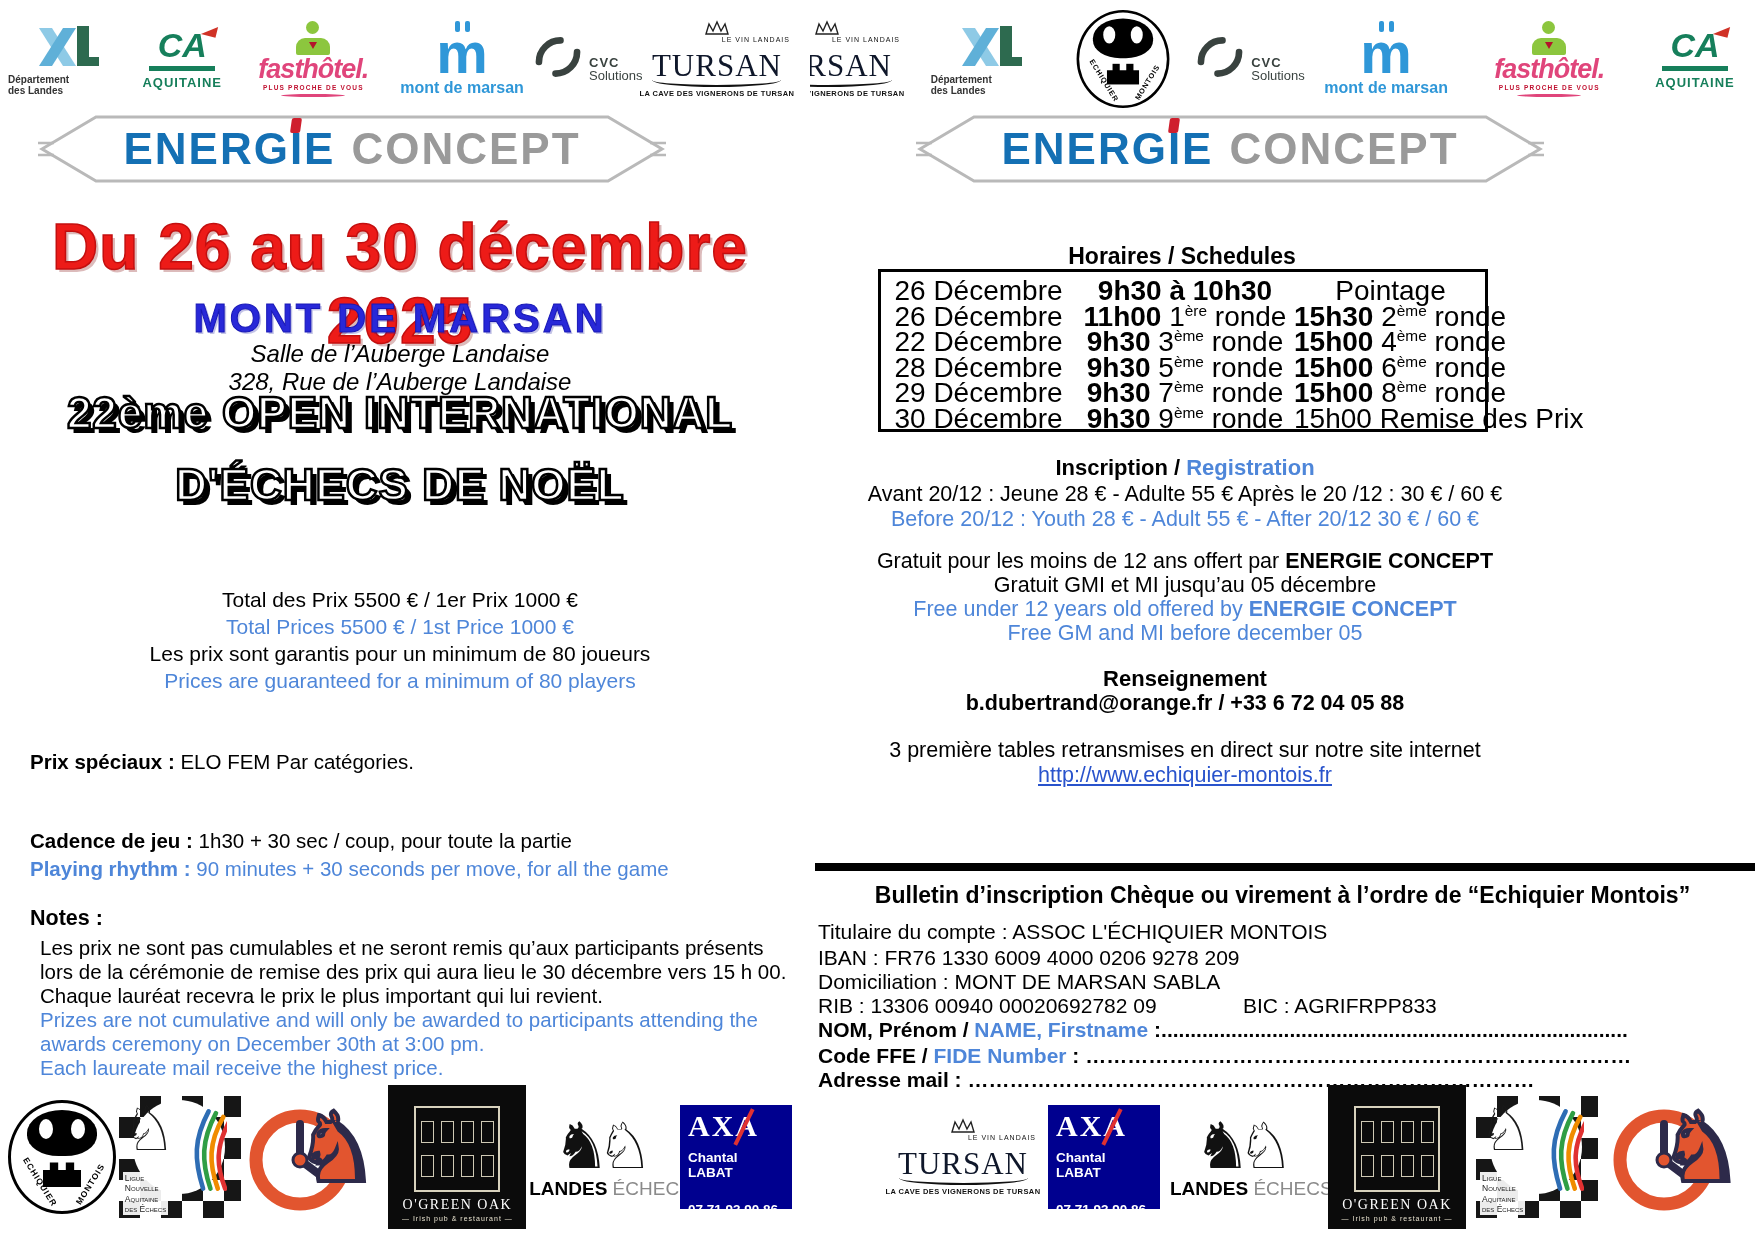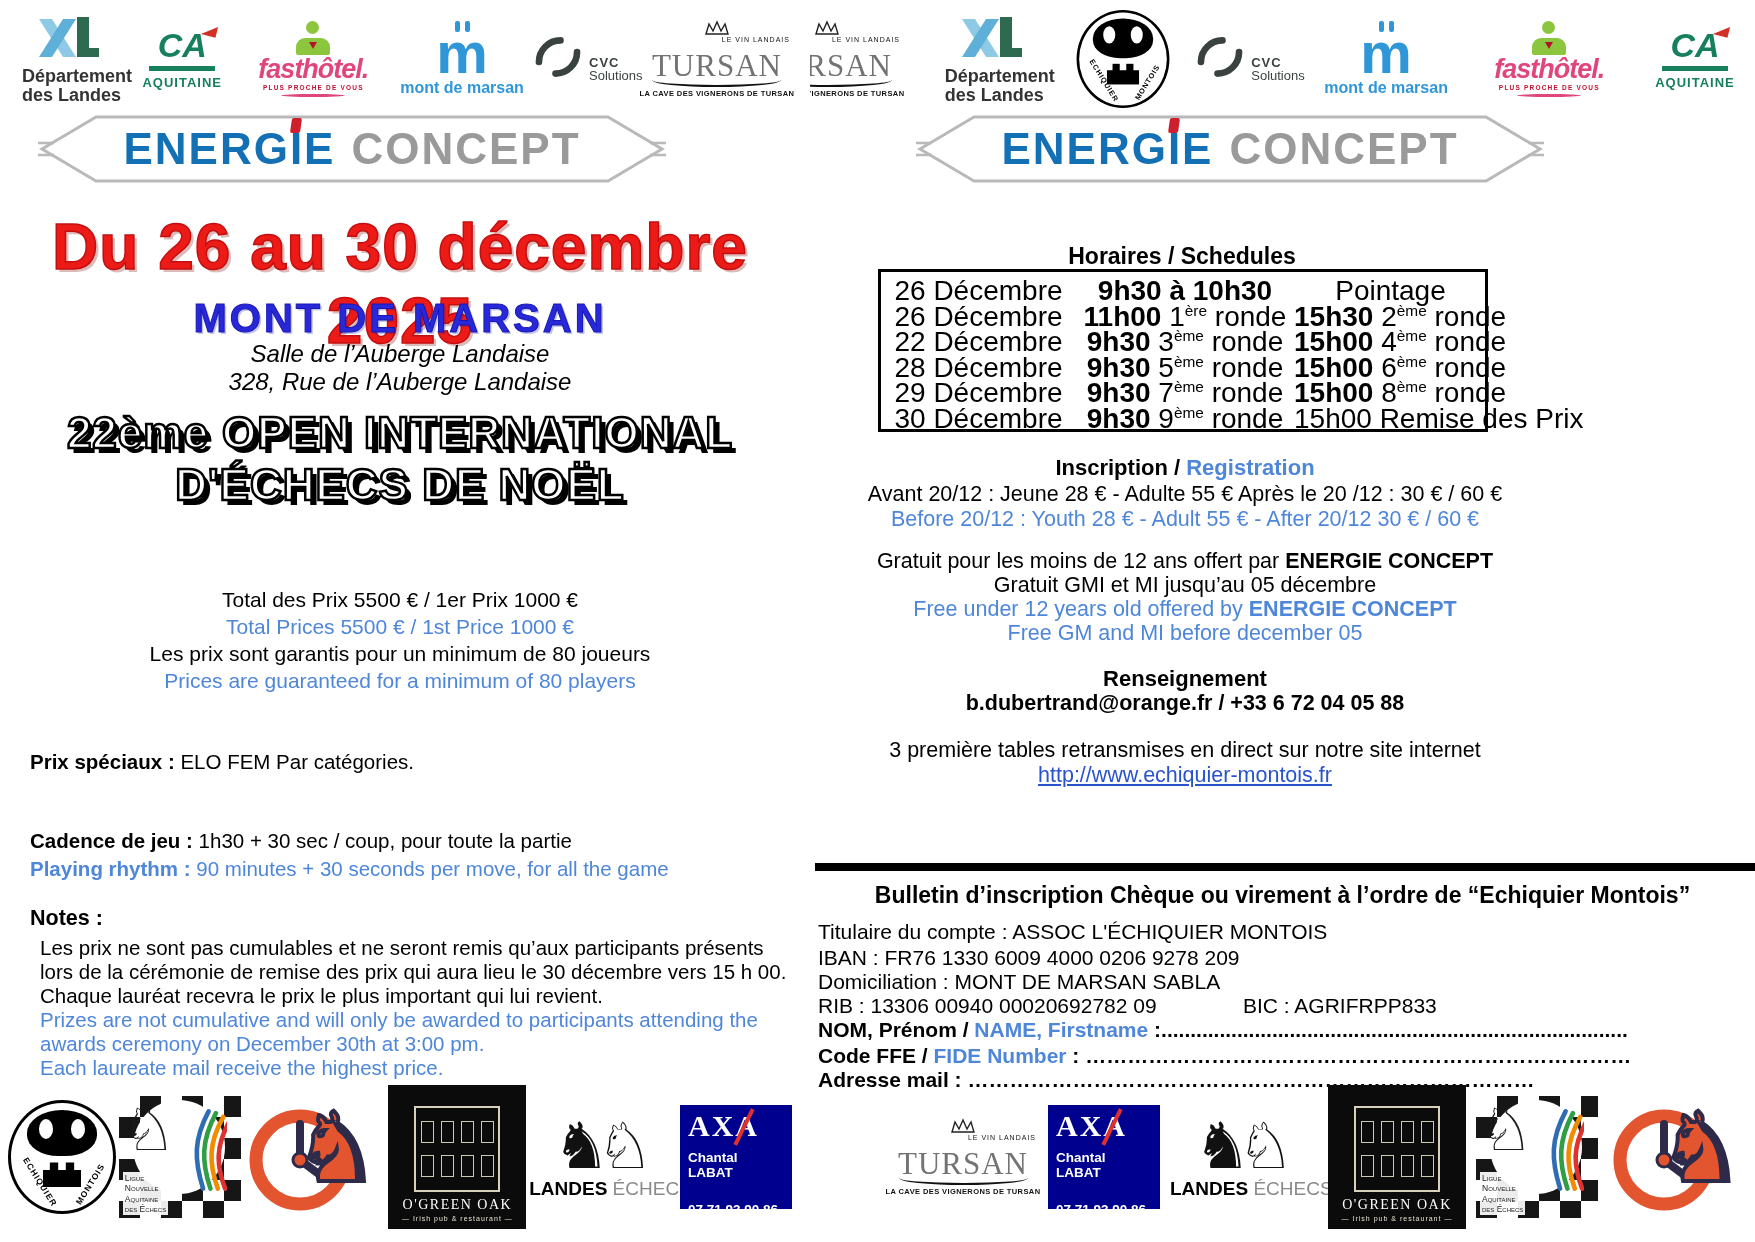--- a/index.html
+++ b/index.html
@@ -66,21 +66,21 @@
   .logo-row{position:absolute;display:flex;align-items:center;justify-content:space-between;}
   .logos-l{top:6px;left:8px;width:784px;height:106px;}
   .logos-r{top:6px;left:0;width:955px;height:106px;padding:0 10px;}
   .logos-foot{top:1082px;height:150px;}
   .logos-foot-l{left:8px;width:784px;}
   .logos-foot-r{left:88px;width:862px;}
   .lg{display:flex;flex-direction:column;align-items:center;justify-content:center;line-height:1.05;}
 
   
   .xl{width:118px;}
-  .xl-txt{font-size:18px;font-weight:bold;color:#333;align-self:flex-start;margin-left:14px;}
+  .xl-txt{font-size:10px;font-weight:bold;color:#333;align-self:flex-start;}
   
   .ca{width:100px;}
   .ca-mark{font-size:34px;font-weight:900;font-style:italic;color:var(--ca-green);position:relative;}
   .ca-red{position:absolute;top:-3px;right:-10px;width:0;height:0;border-left:15px solid transparent;border-bottom:11px solid #d03226;transform:rotate(14deg);}
   .ca-bar{width:66px;height:5px;background:var(--ca-green);margin-top:2px;}
   .ca-region{font-size:13px;font-weight:bold;color:var(--ca-green);letter-spacing:1px;margin-top:5px;}
   
   .fh{width:150px;}
   .fh-man{position:relative;width:36px;height:34px;}
   .fh-head{position:absolute;top:0;left:11px;width:13px;height:13px;border-radius:50%;background:var(--fh-green);}
@@ -95,21 +95,21 @@
   .mdm-crown i{display:block;width:5px;height:11px;background:var(--mdm-blue);border-radius:2px;}
   .mdm-m{font-size:58px;font-weight:900;color:var(--mdm-blue);line-height:0.78;}
   .mdm-name{font-size:16px;font-weight:bold;color:var(--mdm-blue);margin-top:4px;}
   
   .cvc{width:100px;flex-direction:row;align-items:flex-end;gap:2px;}
   .cvc-txt{font-size:13px;color:#39423f;text-align:left;padding-bottom:6px;}
   .cvc-txt .t1{font-weight:bold;letter-spacing:1px;}
   
   .tursan{width:150px;position:relative;font-family:"Liberation Serif",serif;}
   .tursan-top{position:absolute;top:16px;right:2px;font-size:7px;letter-spacing:1px;color:#111;font-family:"Liberation Sans",sans-serif;}
-  .tursan-name{font-size:31px;letter-spacing:1px;color:#737373;margin-top:10px;}
+  .tursan-name{font-size:31px;letter-spacing:1px;color:#0f172a;margin-top:10px;}
   .tursan-sw{width:86%;height:7px;border-bottom:2px solid #111;border-radius:0 0 50% 50%/0 0 100% 100%;margin:-3px auto 3px;}
   .tursan-bottom{font-size:7.5px;font-weight:bold;letter-spacing:.4px;color:#111;font-family:"Liberation Sans",sans-serif;white-space:nowrap;}
   .cut-tursan{width:100px;overflow:hidden;}
   .cut-tursan .tursan{margin-left:-58px;}
   
   .em{width:108px;height:114px;border:3px solid #000;border-radius:50%;position:relative;background:#fff;flex:none;}
   .em.sm{transform:scale(.86);}
   .em-blob{position:absolute;top:7px;left:16px;right:16px;height:46px;background:#000;border-radius:50% 50% 45% 45%;}
   .em-eye{position:absolute;top:16px;width:14px;height:20px;background:#fff;border-radius:50%;}
   .em-eye.l{left:28px;}.em-eye.r{right:28px;}
@@ -220,21 +220,21 @@
       <div class="bn-txt">
         <span class="bn-energie"><span>ENERGIE</span><i class="bn-idot"></i></span>
         <span class="bn-concept">CONCEPT</span>
       </div>
     </div>
 
     <div class="date-title">Du 26 au 30 décembre 2025</div>
     <div class="city-title">MONT DE MARSAN</div>
     <div class="venue" style="top:340px;">Salle de l’Auberge Landaise</div>
     <div class="venue" style="top:368px;">328, Rue de l’Auberge Landaise</div>
-    <div class="event-title" style="top:408px;">22ème OPEN INTERNATIONAL</div>
+    <div class="event-title" style="top:388px;">22ème OPEN INTERNATIONAL</div>
     <div class="event-title" style="top:460px;">D'ÉCHECS DE NOËL</div>
 
     <div class="c-line" style="top:588px;">Total des Prix 5500 € / 1er Prix 1000 €</div>
     <div class="c-line blue" style="top:615px;">Total Prices 5500 € / 1st Price 1000 €</div>
     <div class="c-line" style="top:642px;">Les prix sont garantis pour un minimum de 80 joueurs</div>
     <div class="c-line blue" style="top:669px;">Prices are guaranteed for a minimum of 80 players</div>
 
     <div class="l-line" style="left:30px;top:750px;"><span class="b">Prix spéciaux : </span><span>ELO FEM Par catégories.</span></div>
 
     <div class="l-line" style="left:30px;top:829px;"><span class="b">Cadence de jeu : </span><span>1h30 + 30 sec / coup, pour toute la partie</span></div>

